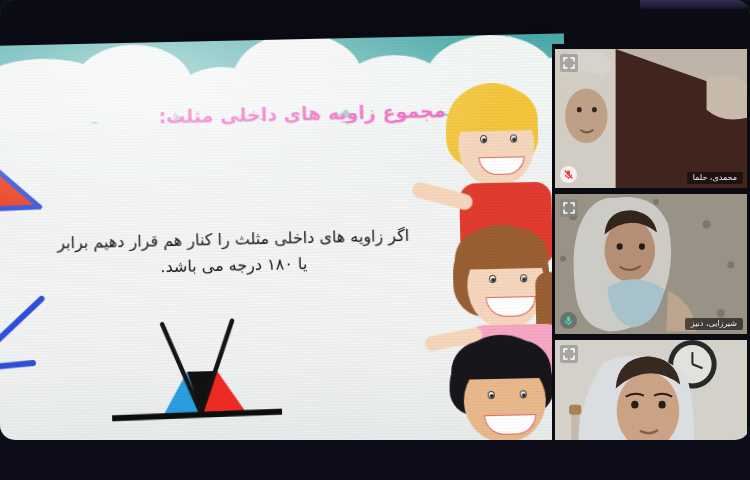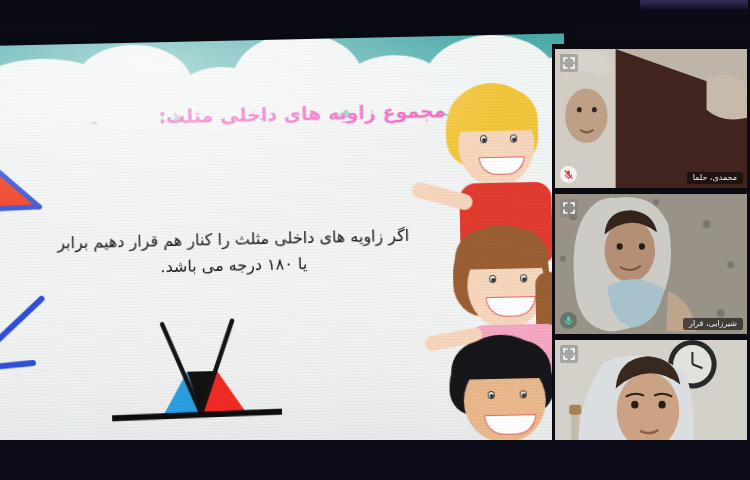--- a/index.html
+++ b/index.html
@@ -7,20 +7,21 @@
     width:750px; height:480px;
     overflow:hidden;
     background:#0c0d18;
     font-family:"DejaVu Sans", sans-serif;
   }
   #app {
     position:relative;
     width:750px; height:440px;
     background:#4d7c0f;
     overflow:hidden;
+    border-radius:15px;
   }
 
   
   .top-strip {
     position:absolute; top:0; right:2px;
     width:108px; height:9px;
     background:linear-gradient(180deg,#3b3660 0%, #262244 60%, #15132a 100%);
     border-radius:0 0 3px 3px;
     opacity:.85;
   }
@@ -342,21 +343,21 @@
       </div>
 
       <div class="mic-badge live">
         <svg width="11" height="11" viewBox="0 0 12 12">
           <rect x="4.4" y="1.6" width="3.2" height="5.4" rx="1.6" fill="#3fe0c8"></rect>
           <path d="M2.8 6 a3.2 3.2 0 0 0 6.4 0" stroke="#3fe0c8" stroke-width="1.1" fill="none"></path>
           <line x1="6" y1="9.2" x2="6" y2="10.6" stroke="#3fe0c8" stroke-width="1.1"></line>
         </svg>
       </div>
 
-      <div class="name-tag">شیرزایی، قرار</div>
+      <div class="name-tag">شیرزایی، دنیز</div>
     </div>
 
     <div class="tile soft">
       <svg class="tile-img" viewBox="0 0 190 140" preserveAspectRatio="none">
         <rect x="0" y="0" width="190" height="140" fill="#e9e6df"></rect>
         <rect x="0" y="0" width="190" height="140" fill="#d8d4cb" opacity="0.5"></rect>
         <circle cx="136" cy="24" r="24" fill="#2b2b2b"></circle>
         <circle cx="136" cy="24" r="19" fill="#efefe9"></circle>
         <g stroke="#2b2b2b" stroke-width="2">
           <line x1="136" y1="24" x2="136" y2="12"></line>

